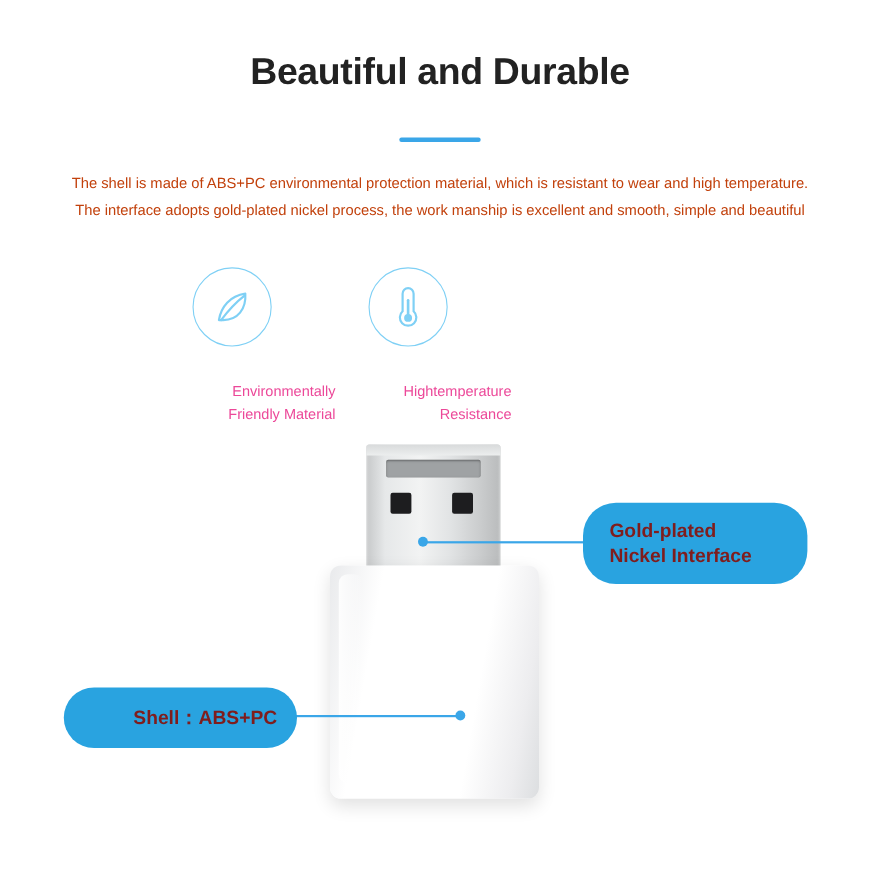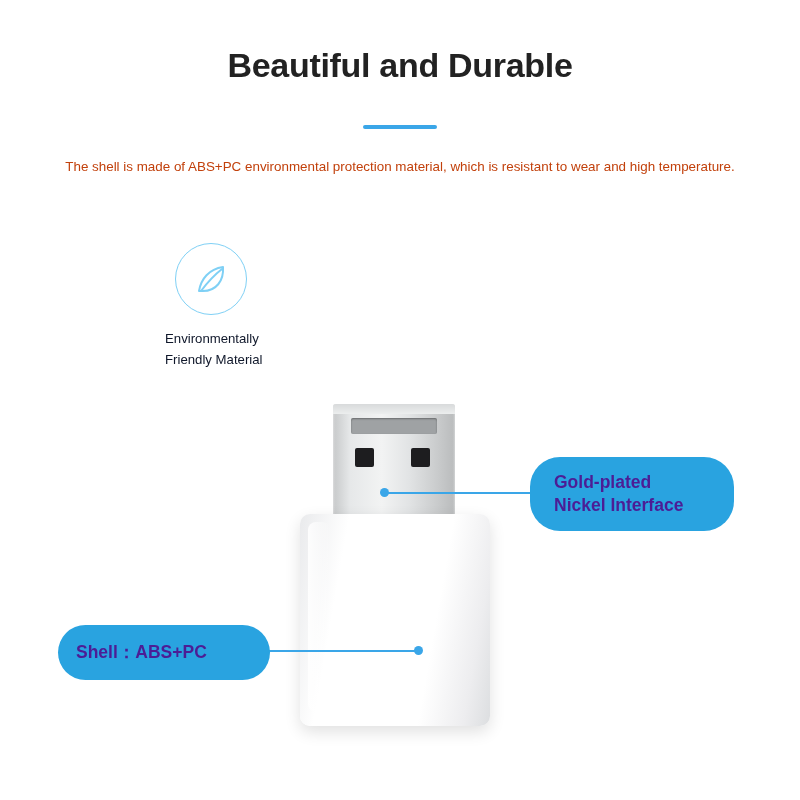--- a/index.html
+++ b/index.html
@@ -79,25 +79,25 @@
     width: 70px;
     height: 70px;
     border-radius: 50%;
     border: 1.6px solid #7fd0f5;
     display: flex;
     align-items: center;
     justify-content: center;
     margin-left: 10px;
   }
   .feature .caption {
-    margin-top: 13px;
+    margin-top: 30px;
     font-size: 13.2px;
     line-height: 21px;
-    color: #0f172a;
-    text-align: left;
+    color: #ec4899;
+    text-align: right;
     max-width: 140px;
   }
 
   
   .product {
     position: absolute;
     left: 300px;
     top: 404px;
     width: 190px;
     height: 330px;
@@ -162,40 +162,40 @@
     width: 22px;
     height: 190px;
     background: linear-gradient(90deg,rgba(255,255,255,0.9),rgba(255,255,255,0));
     border-radius: 8px;
   }
 
   
   .callout {
     position: absolute;
     background: #29a3e0;
-    color: #4c1d95;
+    color: #7f1d1d;
     border-radius: 30px;
     font-size: 17.5px;
     font-weight: bold;
     line-height: 23px;
     padding: 14px 24px;
     box-sizing: border-box;
     text-align: left;
     white-space: pre-line;
   }
   .callout-gold {
     left: 530px;
     top: 457px;
     width: 204px;
   }
   .callout-shell {
     left: 58px;
     top: 625px;
     width: 212px;
-    text-align: left;
+    text-align: right;
     padding: 16px 18px;
   }
   .leader {
     position: absolute;
     height: 2px;
     background: #3aa6e8;
   }
   .leader-gold {
     left: 386px;
     top: 492px;
@@ -219,35 +219,46 @@
 </head>
 <body>
 
 <div class="page">
 
   <div class="headline">Beautiful and Durable</div>
   <div class="accent-bar"></div>
 
   <div class="paragraph">
     <span class="line">The shell is made of ABS+PC environmental protection material, which is resistant to wear and high temperature.</span>
+    <span class="line">The interface adopts gold-plated nickel process, the work manship is excellent and smooth, simple and beautiful</span>
   </div>
 
   <div class="features">
 
     <div class="feature">
       <div class="circle">
         <svg width="36" height="36" viewBox="0 0 36 36" aria-hidden="true">
           <path d="M6 30 C8 18 16 8 30 6 C31 20 23 30 10 30 Z" fill="none" stroke="#7fd0f5" stroke-width="2" stroke-linejoin="round"></path>
           <path d="M8 30 C14 22 20 15 29 8" fill="none" stroke="#7fd0f5" stroke-width="2" stroke-linecap="round"></path>
         </svg>
       </div>
       <div class="caption">Environmentally Friendly Material</div>
     </div>
 
 
+    <div class="feature">
+      <div class="circle">
+        <svg width="26" height="40" viewBox="0 0 26 40" aria-hidden="true">
+          <path d="M13 3 a5 5 0 0 1 5 5 v16 a7.5 7.5 0 1 1 -10 0 V8 a5 5 0 0 1 5 -5 Z" fill="none" stroke="#7fd0f5" stroke-width="2"></path>
+          <circle cx="13" cy="30" r="3.6" fill="#7fd0f5"></circle>
+          <path d="M13 14 v13" stroke="#7fd0f5" stroke-width="2.4" stroke-linecap="round"></path>
+        </svg>
+      </div>
+      <div class="caption">Hightemperature Resistance</div>
+    </div>
 
   </div>
 
   <div class="product">
     <div class="usb-metal">
       <div class="usb-slot"></div>
       <div class="usb-hole left"></div>
       <div class="usb-hole right"></div>
     </div>
     <div class="usb-body"></div>

